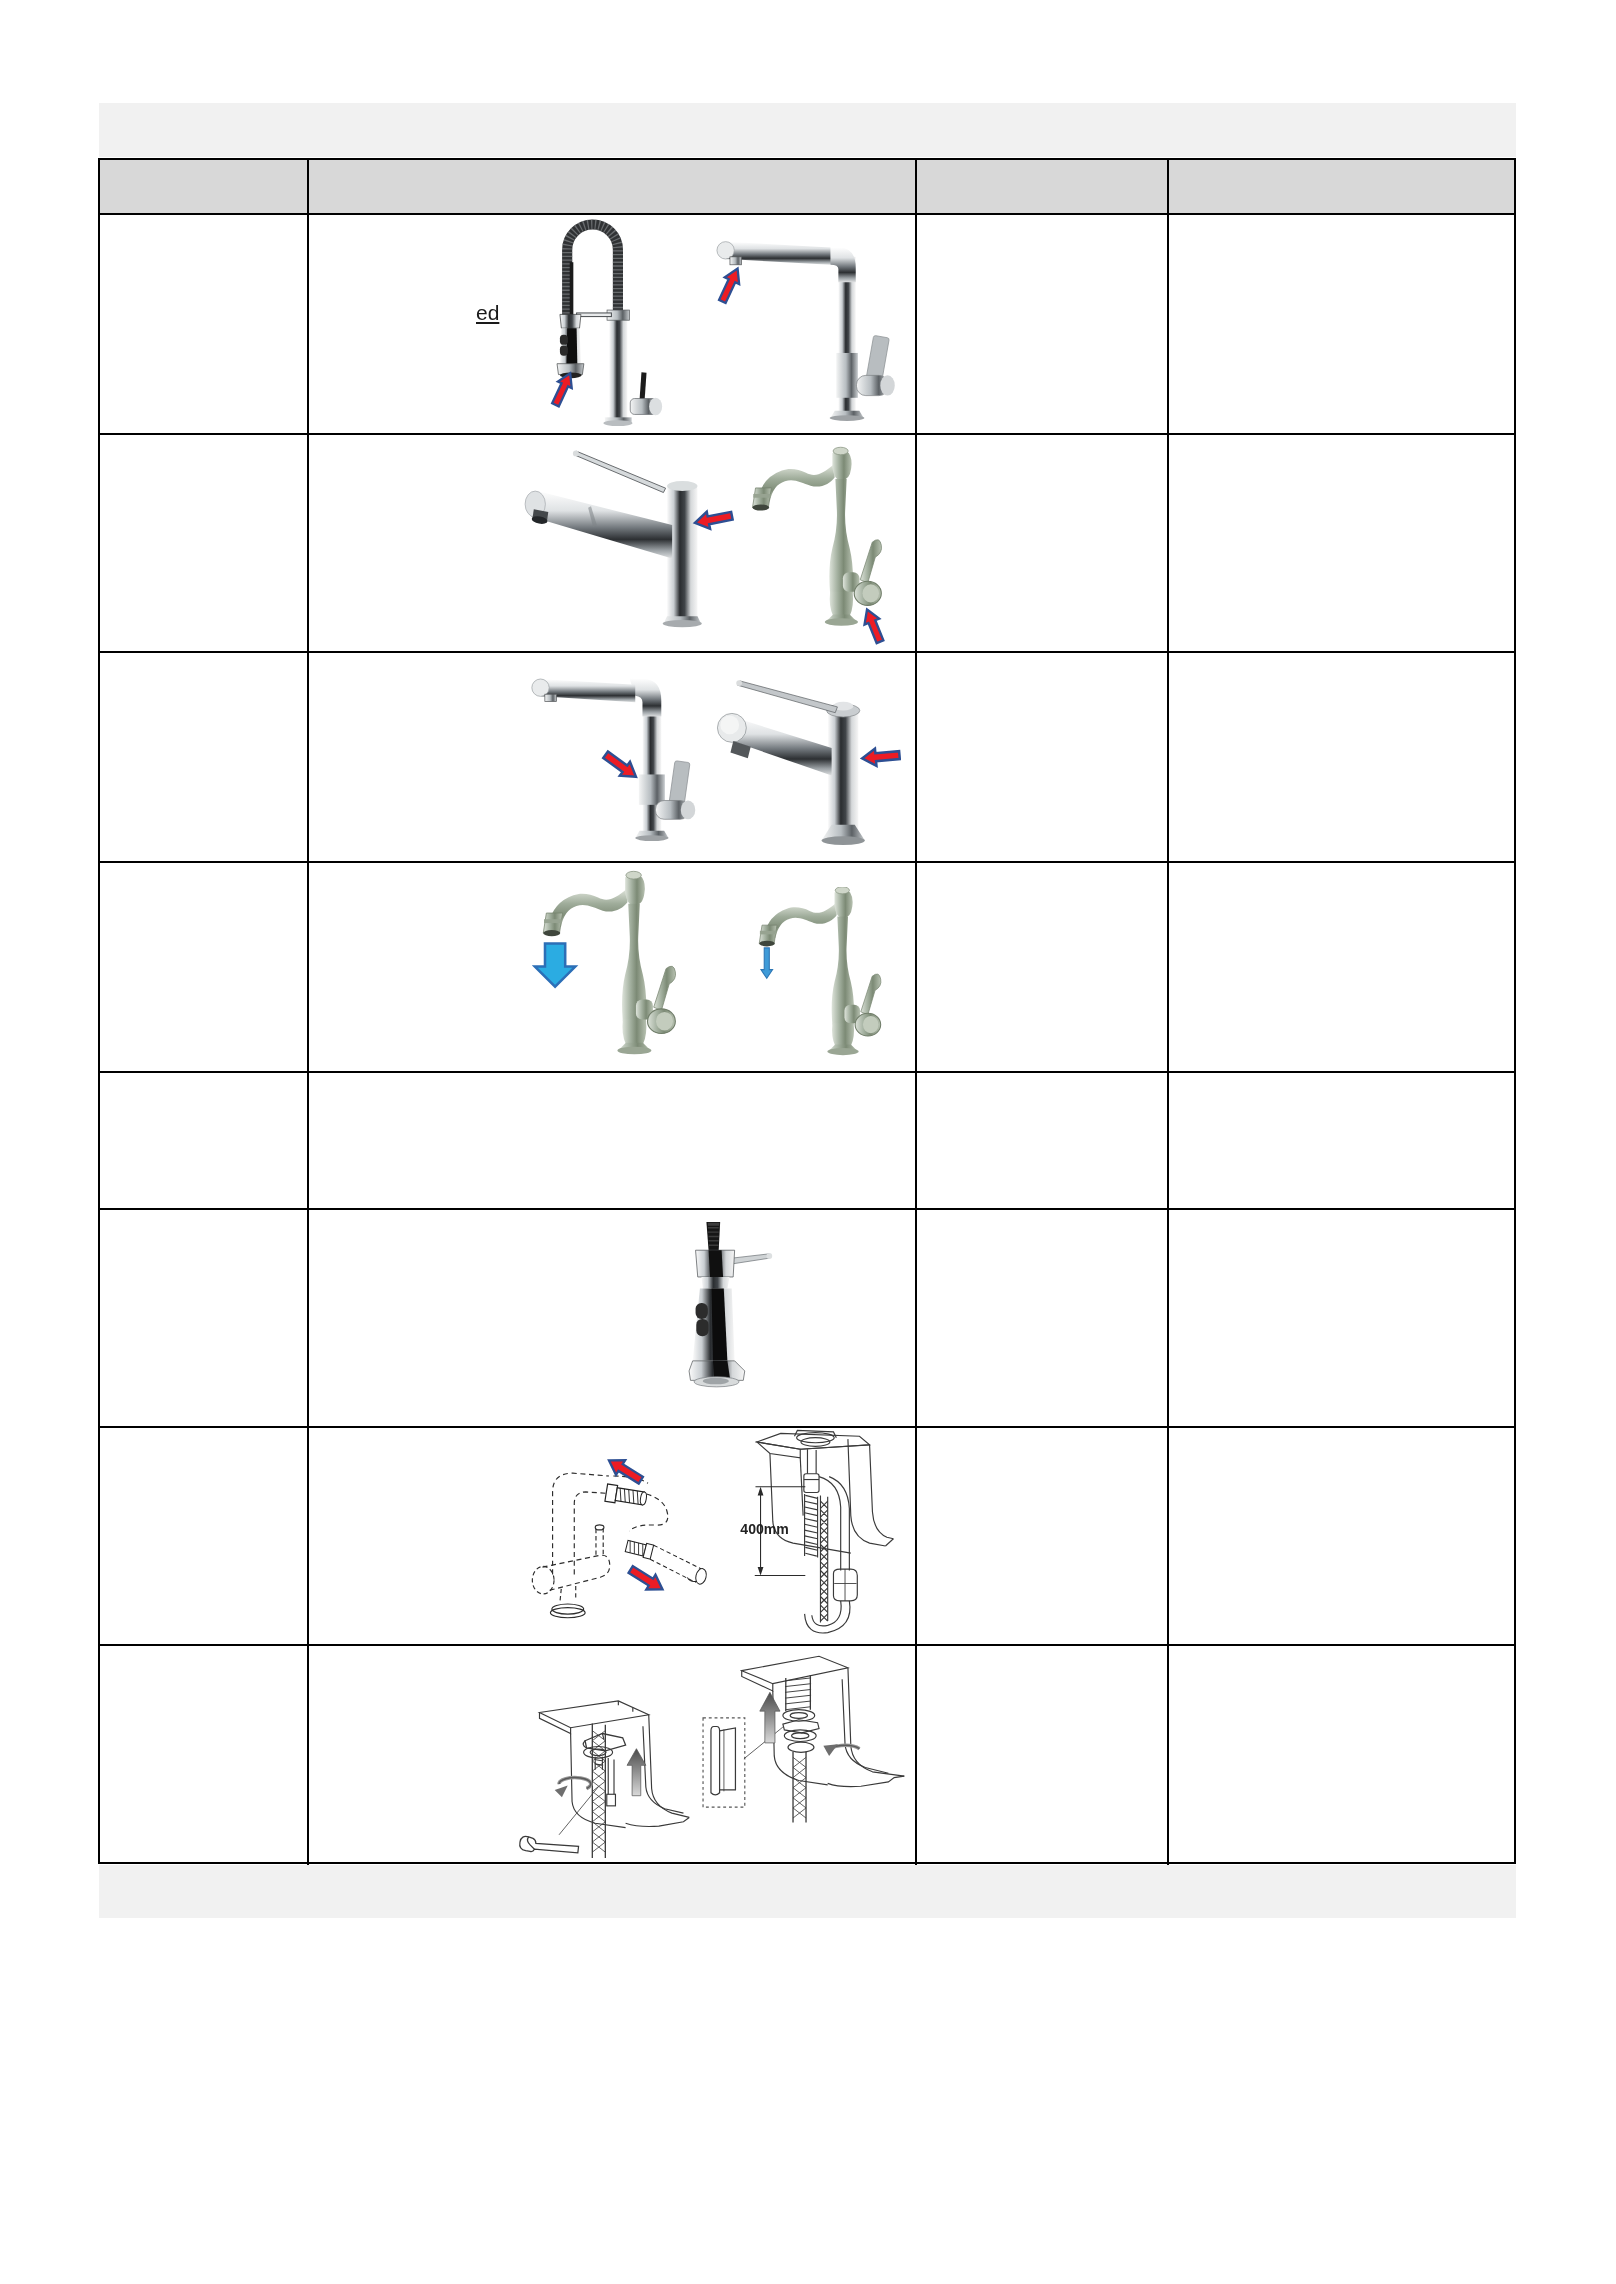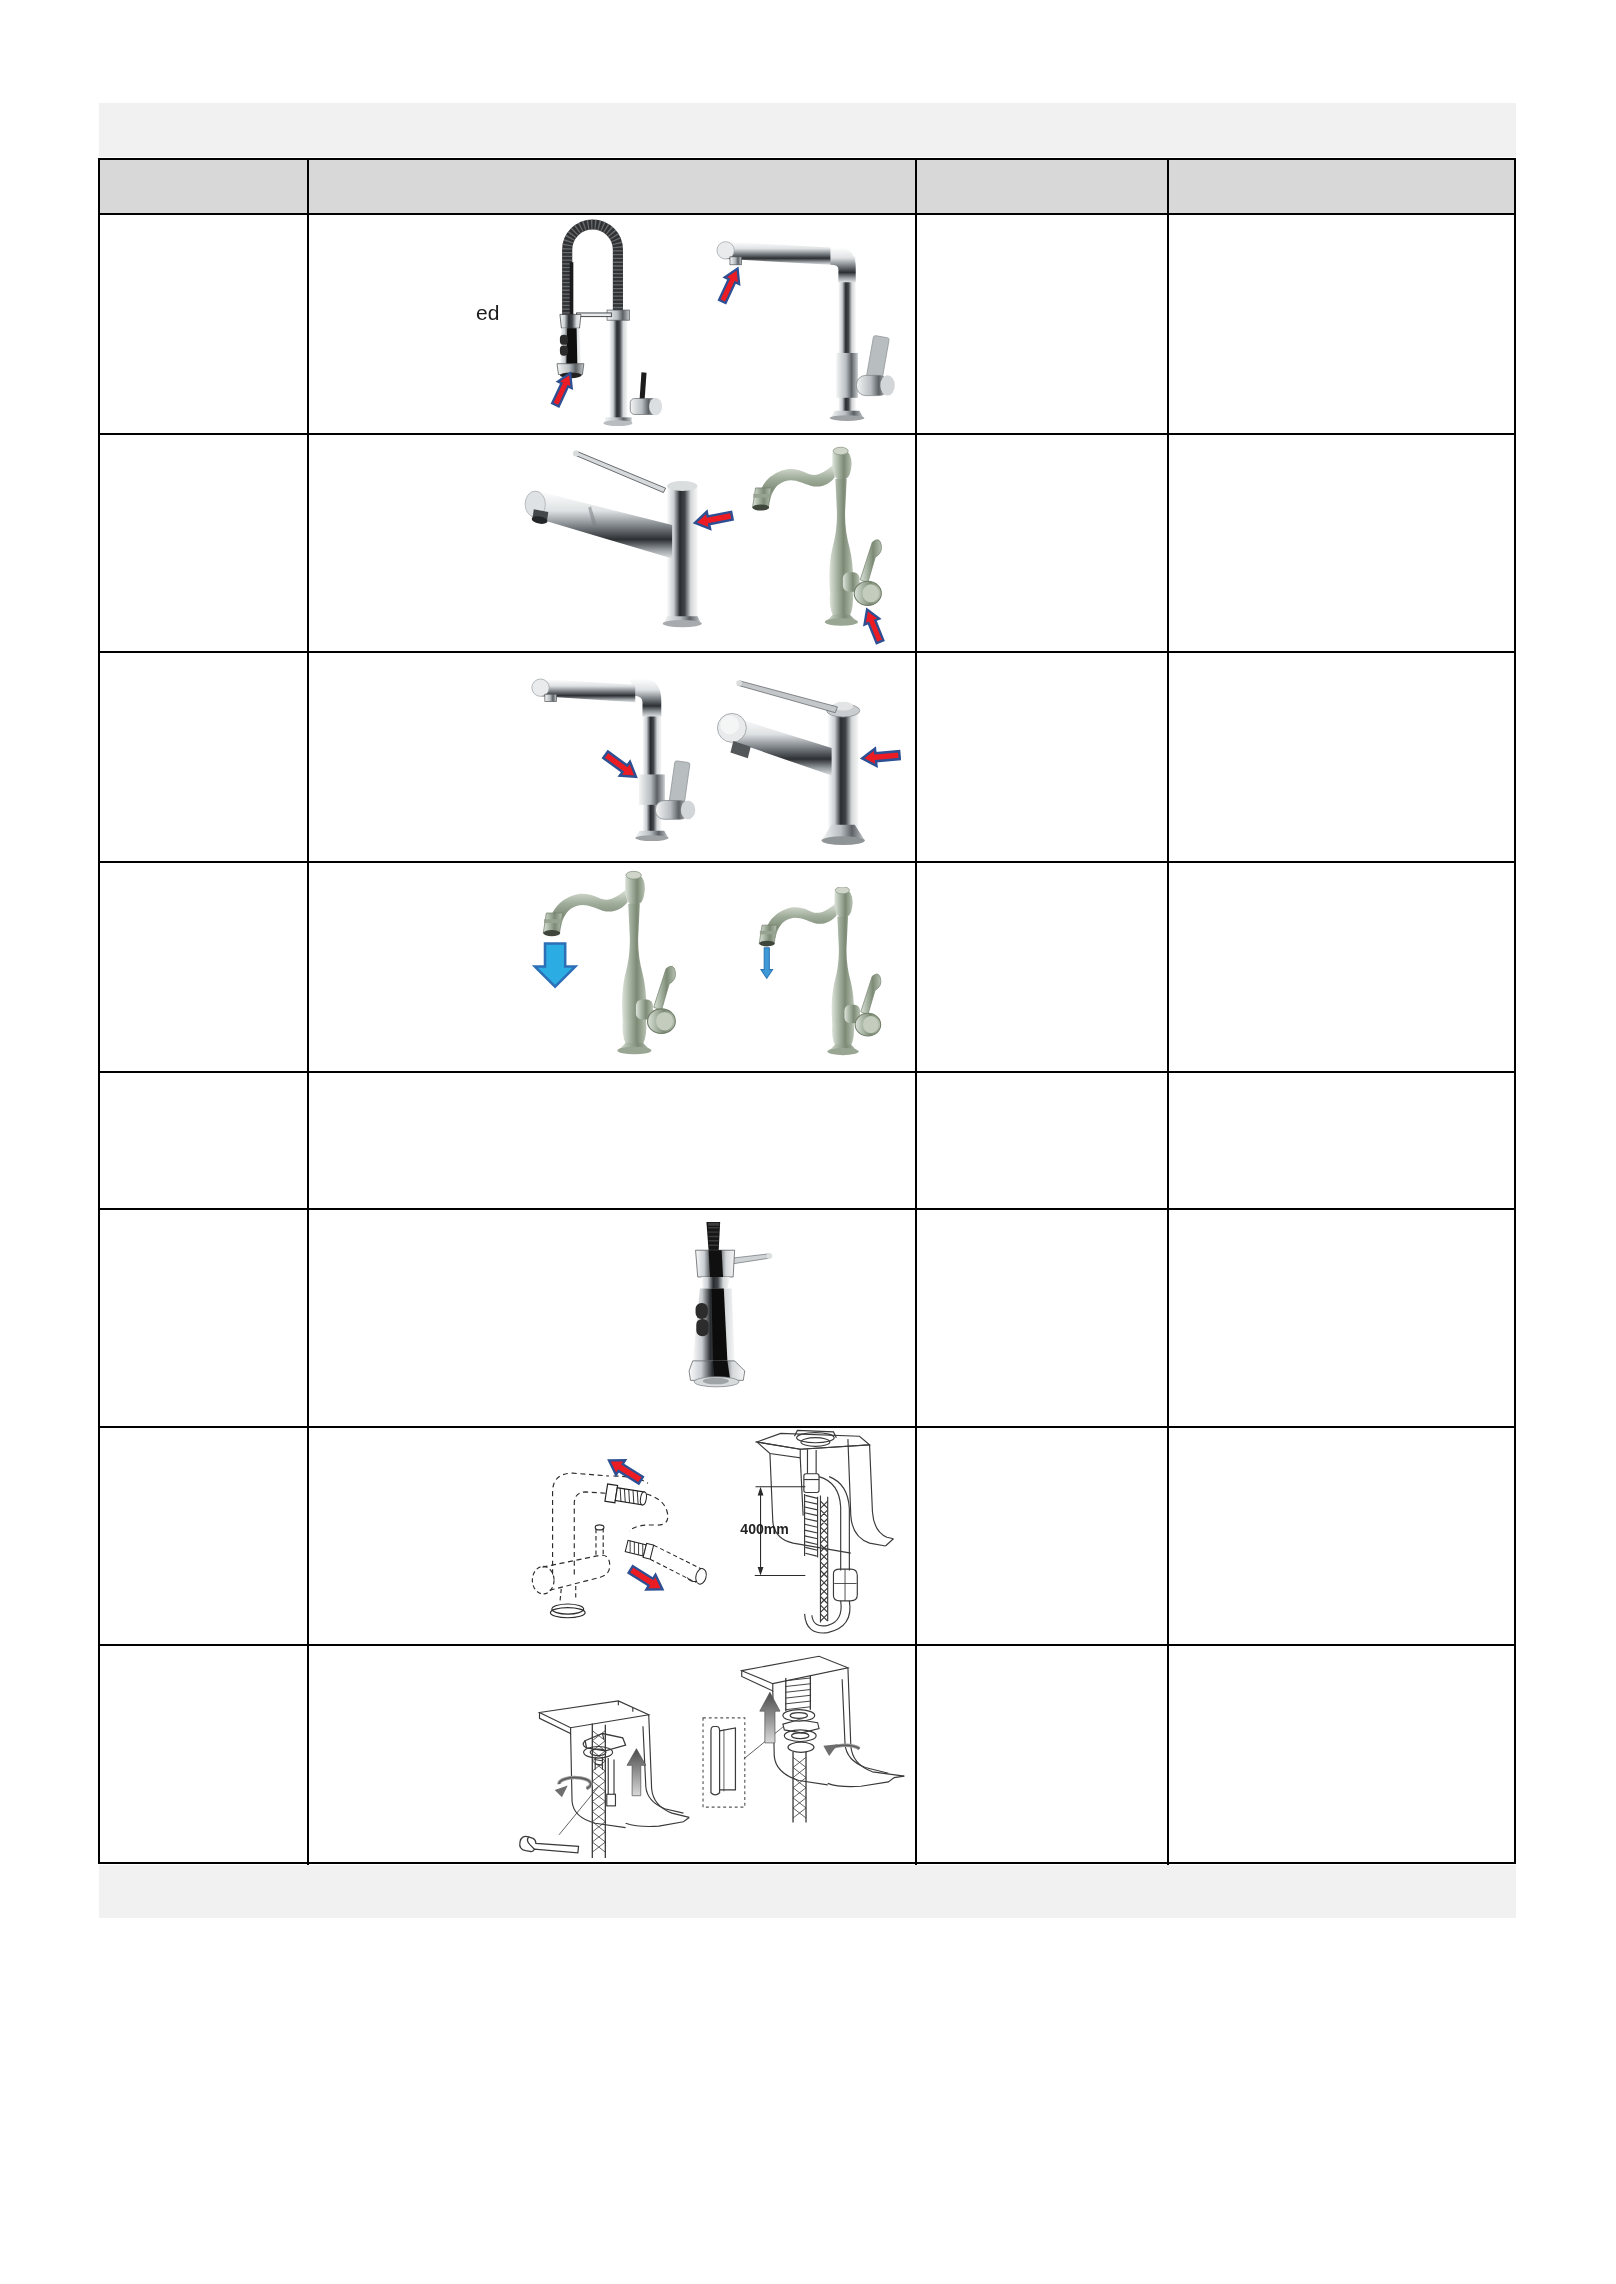--- a/index.html
+++ b/index.html
@@ -42,21 +42,21 @@
 <div class="hline" style="left:98px;top:1644px;width:1418px;height:2.2px;"></div>
 
 <div class="vline" style="left:307px;top:158px;height:1707px;width:2.2px;"></div>
 
 <div class="vline" style="left:915px;top:158px;height:1707px;width:2.2px;"></div>
 
 <div class="vline" style="left:1167px;top:158px;height:1707px;width:2.2px;"></div>
 
 <div class="abs" style="left:99px;top:1865px;width:1417px;height:53px;background:#f1f1f1;"></div>
 
-<div class="abs" style="left:476px;top:301px;font-size:21px;color:#1a1a1a;">ed</div>
+<div class="abs" style="left:476px;top:301px;font-size:21px;color:#1a1a1a;text-decoration:underline;">ed</div>
 
 <svg width="0" height="0" style="position:absolute">
 <defs>
 <linearGradient id="chromeV" x1="0" y1="0" x2="1" y2="0">
  <stop offset="0" stop-color="#fbfbfb"></stop>
         <stop offset="0.22" stop-color="#c9ced2"></stop>
  <stop offset="0.42" stop-color="#2a2d30"></stop>
         <stop offset="0.58" stop-color="#414549"></stop>
  <stop offset="0.78" stop-color="#d5d8da"></stop>
         <stop offset="1" stop-color="#f6f6f6"></stop>

